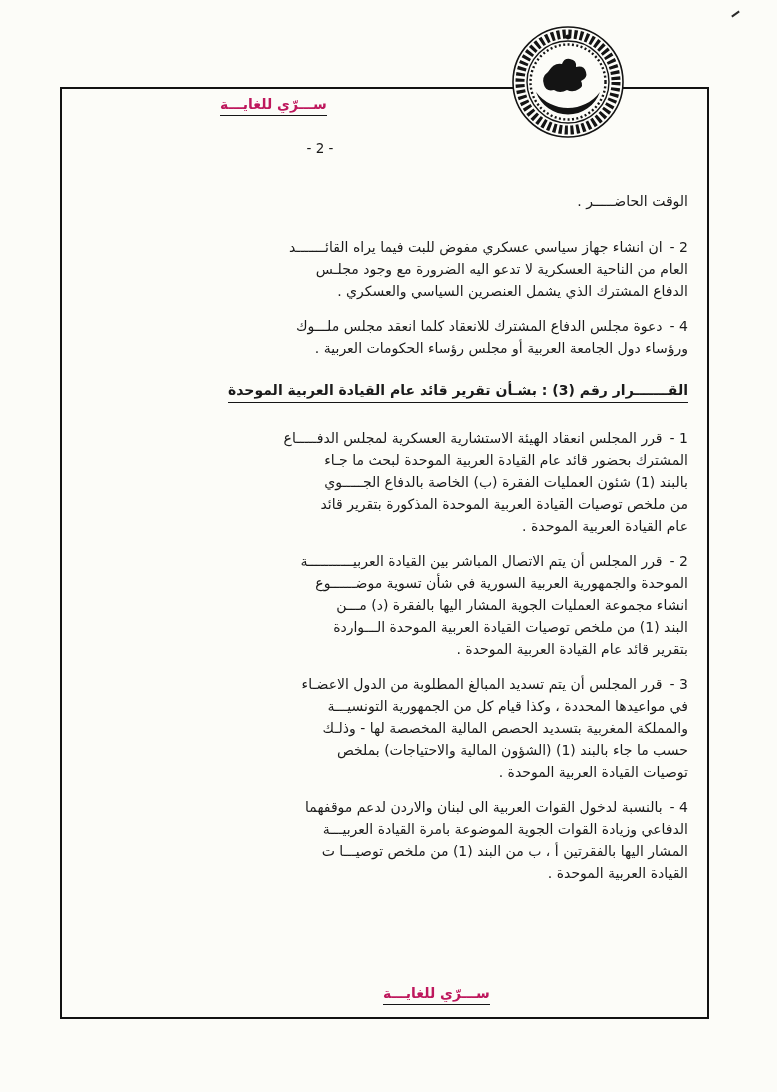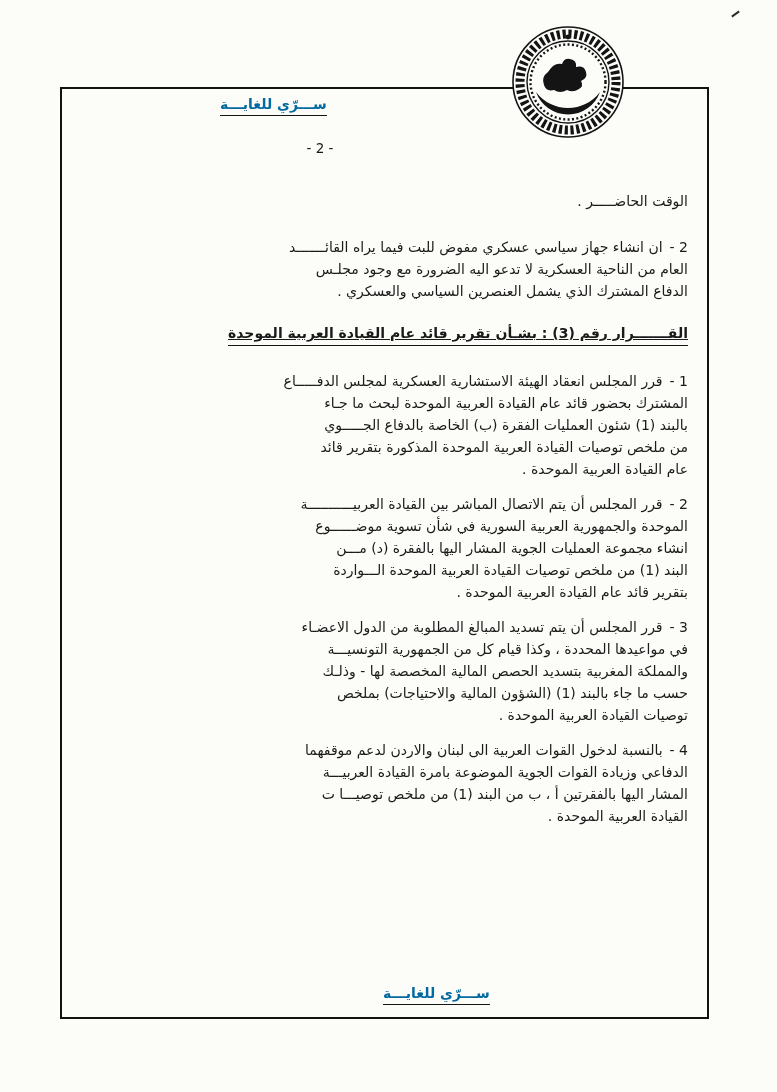--- a/index.html
+++ b/index.html
@@ -22,21 +22,21 @@
   .emblem {
     position: absolute;
     left: 508px; top: 20px;
     width: 120px; height: 120px;
   }
   .cls {
     position: absolute;
     direction: rtl;
     font-weight: bold;
     font-size: 14px;
-    color: #0369a1;
+    color: #be185d;
     border-bottom: 1.5px solid #161616;
     padding-bottom: 3px;
     white-space: nowrap;
   }
   .cls-top { left: 220px; top: 96px; }
   .cls-bottom { left: 383px; top: 985px; }
   .pagenum {
     position: absolute;
     left: 285px; top: 140px;
     width: 70px;
@@ -54,21 +54,20 @@
     line-height: 22px;
   }
   .intro { margin-bottom: 24px; }
   .item { margin-bottom: 13px; }
   .item .num { margin-left: 7px; }
   .item .txt, .pre { white-space: pre-line; }
   .heading {
     font-size: 14px;
     font-weight: bold;
     margin: 20px 0 26px 0;
-    text-decoration: underline;
   }
   .heading .hu {
     display: inline;
     border-bottom: 1.5px solid #161616;
     padding-bottom: 4px;
   }
   .artifact {
     position: absolute;
     left: 731px; top: 13px;
     width: 9px; height: 2px;
@@ -101,20 +100,22 @@
 
   <div class="body">
 
     <p class="intro pre">الوقت الحاضـــــر .</p>
 
     <p class="item"><span class="num">2 -</span><span class="txt">ان انشاء جهاز سياسي عسكري مفوض للبت فيما يراه القائـــــــد
 العام من الناحية العسكرية لا تدعو اليه الضرورة مع وجود مجلـس
 الدفاع المشترك الذي يشمل العنصرين السياسي والعسكري .</span></p>
 
 
+    <p class="item"><span class="num">4 -</span><span class="txt">دعوة مجلس الدفاع المشترك للانعقاد كلما انعقد مجلس ملـــوك
+ورؤساء دول الجامعة العربية  أو مجلس رؤساء الحكومات العربية .</span></p>
 
     <h3 class="heading"><span class="hu">القـــــــرار رقم (3) : بشـأن تقرير قائد عام القيادة العربية الموحدة</span></h3>
 
     <p class="item"><span class="num">1 -</span><span class="txt">قرر المجلس انعقاد الهيئة الاستشارية العسكرية لمجلس الدفـــــاع
 المشترك بحضور قائد عام القيادة العربية الموحدة لبحث ما جـاء
 بالبند (1) شئون العمليات الفقرة (ب) الخاصة بالدفاع الجـــــوي
 من ملخص توصيات القيادة العربية الموحدة المذكورة بتقرير قائد
 عام القيادة العربية الموحدة .</span></p>
 
     <p class="item"><span class="num">2 -</span><span class="txt">قرر المجلس أن يتم الاتصال المباشر بين القيادة العربيـــــــــــة

